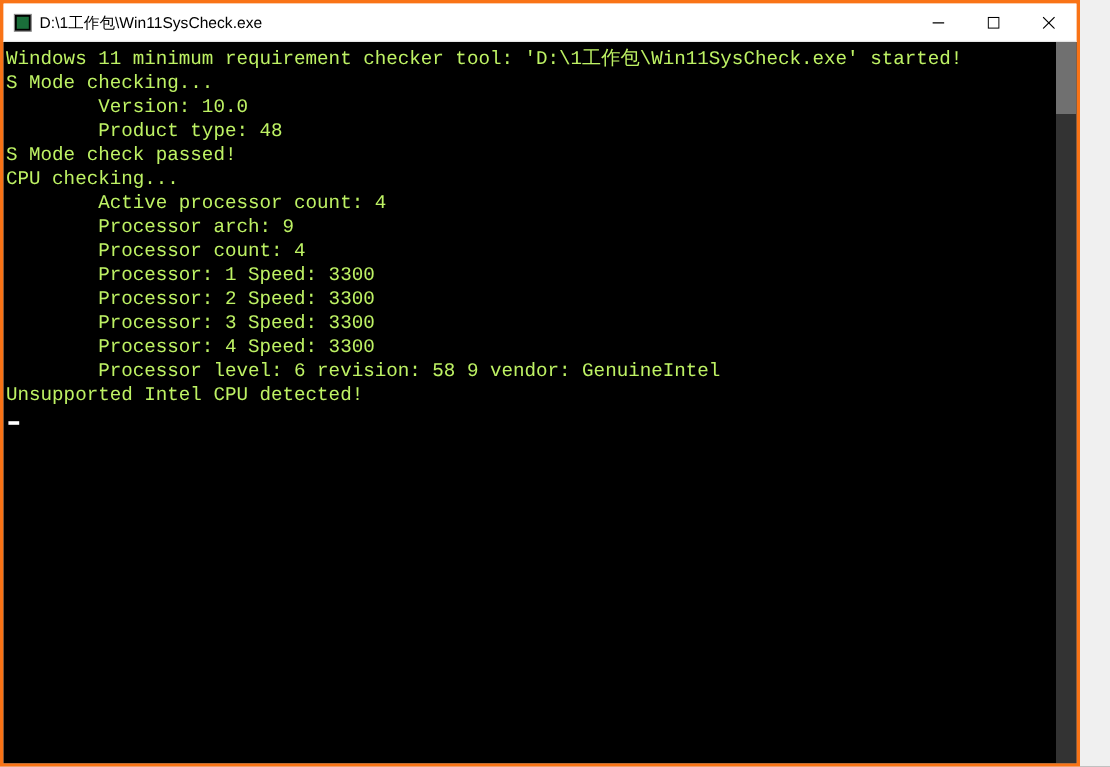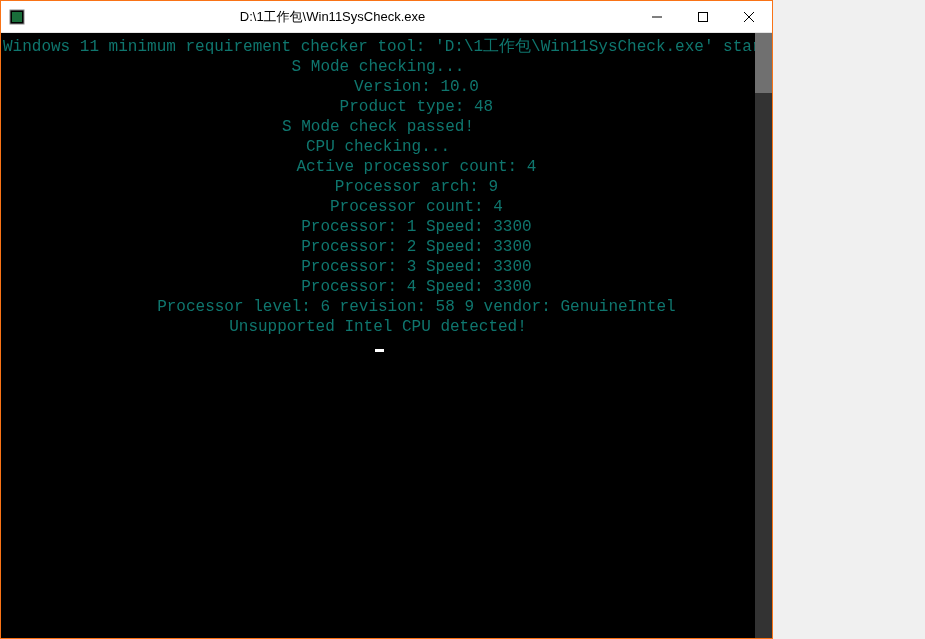--- a/index.html
+++ b/index.html
@@ -4,27 +4,26 @@
   <style>
     * { margin: 0; padding: 0; box-sizing: border-box; }
     body { 
       font-family: "Segoe UI", Tahoma, sans-serif; 
       background: #f0f0f0; 
       width: 925px; 
       height: 639px; 
       overflow: hidden;
     }
     .window {
-      width: 773px;
+      width: 900px;
       height: 639px;
       background: #ffffff;
-      border: 1px solid #f97316;
+      border: 3px solid #f97316;
       display: flex;
       flex-direction: column;
-      text-align: center;
     }
     .titlebar {
       height: 32px;
       background: #ffffff;
       display: flex;
       align-items: center;
       border-bottom: 1px solid #e5e5e5;
       flex-shrink: 0;
     }
     .titlebar-icon {
@@ -58,21 +57,21 @@
     .ctrl-btn svg { width: 10px; height: 10px; }
     .console-wrap {
       flex: 1;
       display: flex;
       background: #000000;
       overflow: hidden;
     }
     .console {
       flex: 1;
       background: #000000;
-      color: #0f766e;
+      color: #bef264;
       font-family: "NSimSun", "SimSun", "Consolas", "Courier New", monospace;
       font-size: 16px;
       line-height: 20px;
       padding: 4px 2px 2px 2px;
       white-space: pre;
       overflow: hidden;
     }
     .scrollbar {
       width: 17px;
       background: #333333;

